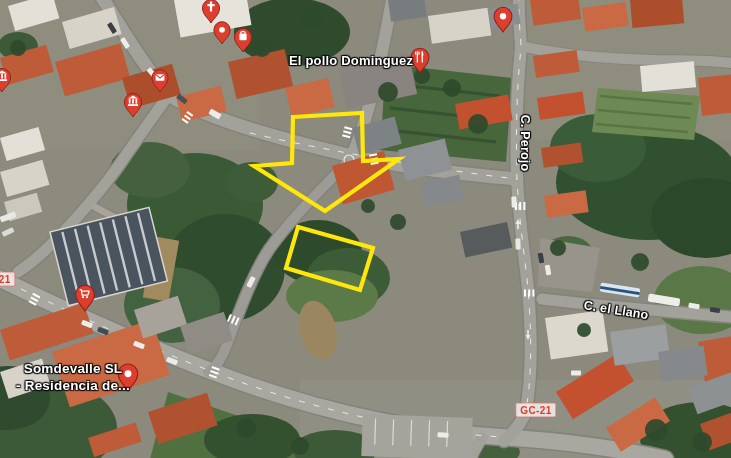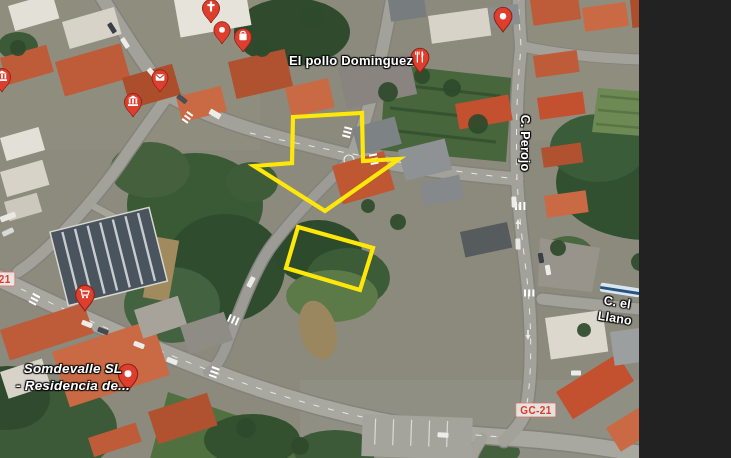--- a/index.html
+++ b/index.html
@@ -1,17 +1,17 @@
 <!DOCTYPE html>
 <html><head>
 <meta charset="utf-8">
 <style>
   html,body{margin:0;padding:0;background:#222;}
   .stage{
-    position:relative;width:639px;height:458px;overflow:hidden;
+    position:relative;width:731px;height:458px;overflow:hidden;
     font-family:"Liberation Sans",sans-serif;background:#8b8a7d;cursor:grab;
   }
   .stage svg{position:absolute;left:0;top:0;display:block;}
   #label-layer{position:absolute;left:0;top:0;width:100%;height:100%;pointer-events:none;}
   .map-label{
     position:absolute;color:#fff;font-weight:700;line-height:1.25;
     white-space:pre-line;text-align:center;letter-spacing:.2px;pointer-events:auto;
     text-shadow:0 0 2px #000,-1px -1px 1px rgba(0,0,0,.85),1px -1px 1px rgba(0,0,0,.85),
                 -1px 1px 1px rgba(0,0,0,.85),1px 1px 1px rgba(0,0,0,.85);
   }
@@ -315,20 +315,20 @@
         </g>
         <g class="pin" transform="translate(128,391) scale(1.15)">
           <use href="#pin-body"></use>
           <use href="#icon-dot"></use>
         </g>
       </g>
   </svg>
 
   <div id="label-layer">
       <div class="map-label" style="left: 351px; top: 61px; font-size: 13px; transform: translate(-50%, -50%) rotate(0deg);">El pollo Dominguez</div>
-      <div class="map-label" style="left: 73px; top: 378px; font-size: 13.5px; transform: translate(-50%, -50%) rotate(0deg); font-style: italic;">Somdevalle SL
+      <div class="map-label" style="left: 73px; top: 378px; font-size: 13.5px; transform: translate(-50%, -50%) rotate(0deg);">Somdevalle SL
 - Residencia de...</div>
       <div class="map-label" style="left: 524px; top: 143px; font-size: 12.5px; transform: translate(-50%, -50%) rotate(90deg);">C. Perojo</div>
       <div class="map-label" style="left: 616px; top: 311px; font-size: 12.5px; transform: translate(-50%, -50%) rotate(9deg);">C. el Llano</div>
       <div class="route-badge" style="left: 536px; top: 410px;">GC-21</div>
       <div class="route-badge" style="left: -5px; top: 279px;">GC-21</div>
     </div>
 </div>
 
 </body></html>

